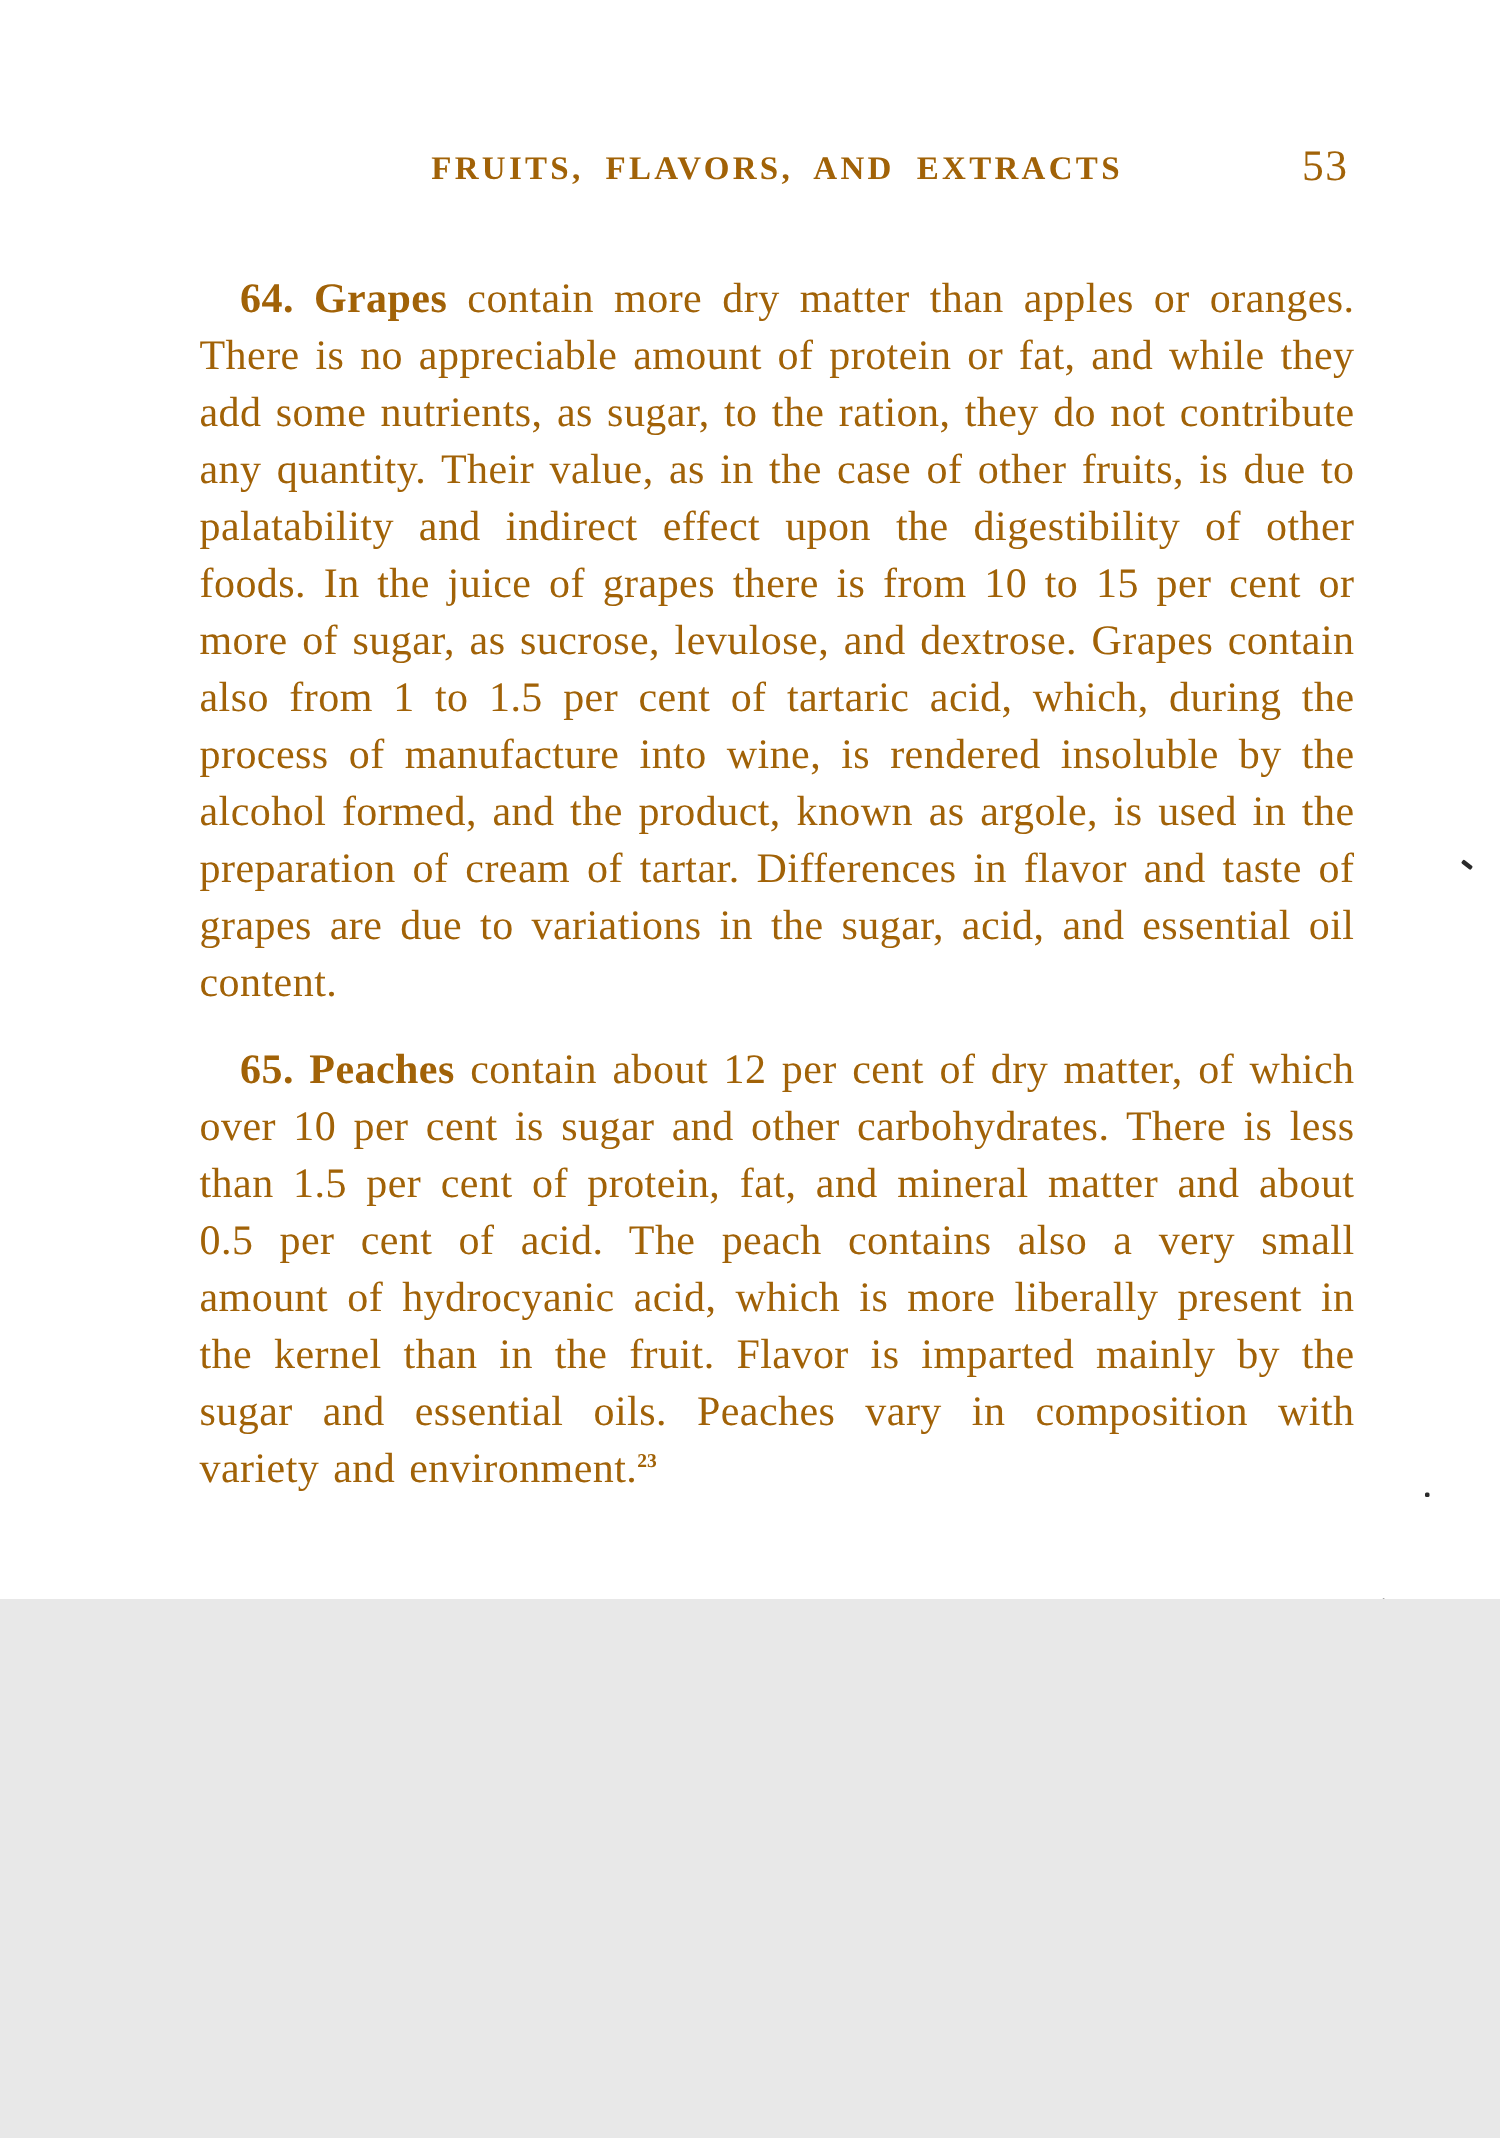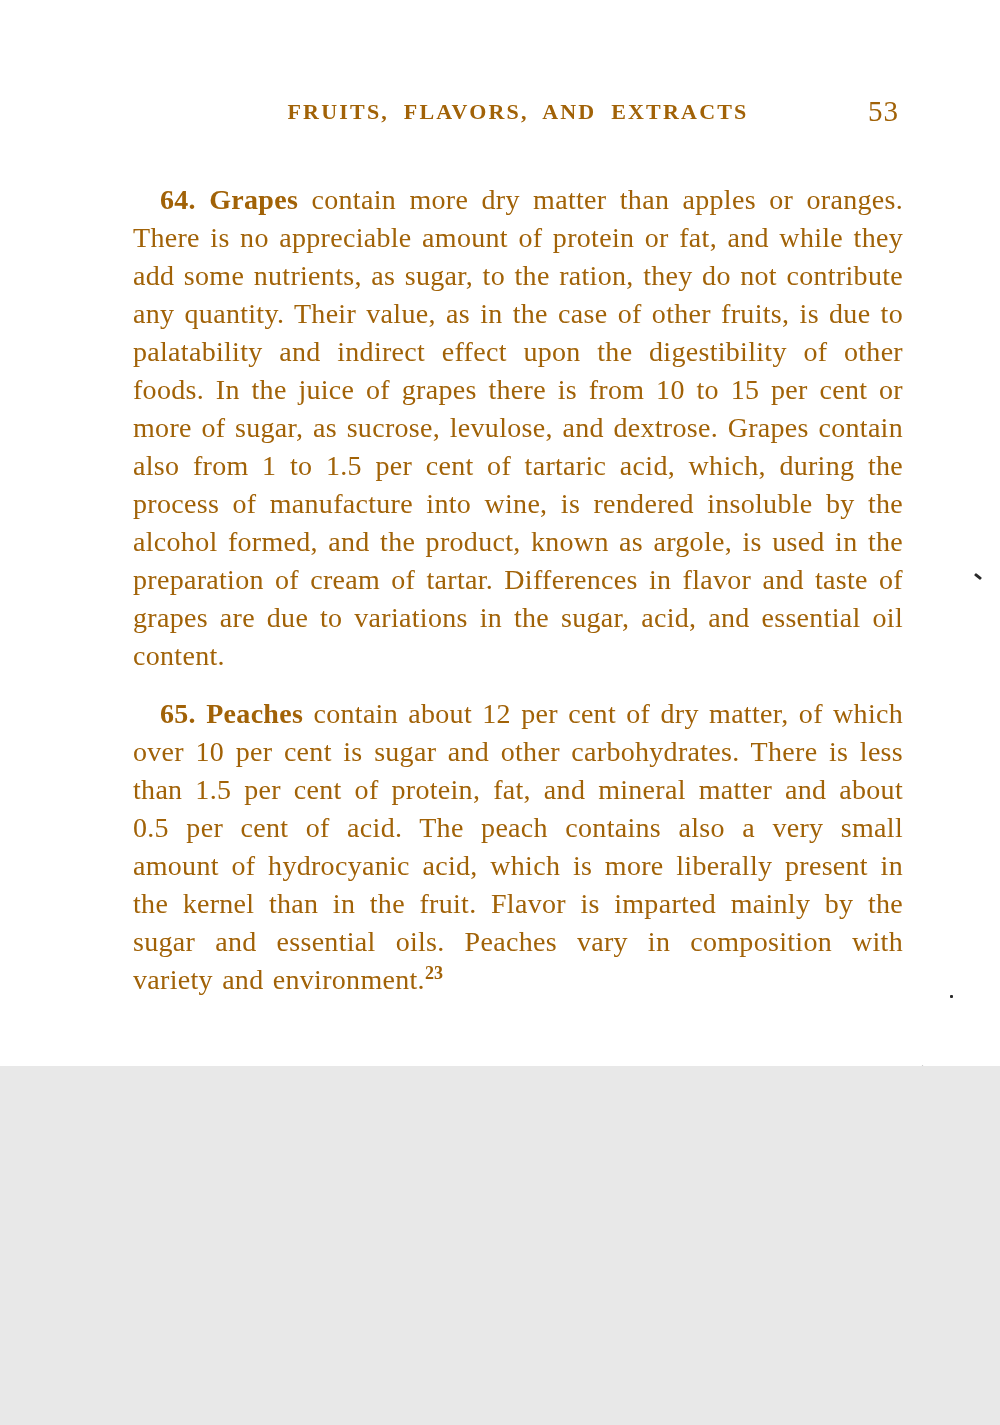--- a/index.html
+++ b/index.html
@@ -55,21 +55,21 @@
     line-height: 38px;
     text-align: justify;
     text-indent: 27px;
     letter-spacing: 0.3px;
     word-spacing: 2px;
   }
   .para-lead {
     font-weight: 700;
   }
   .fn-ref {
-    font-size: 18px;
+    font-size: 13px;
     font-weight: 700;
     vertical-align: super;
     line-height: 0;
     letter-spacing: 0;
   }
   .scan-speck {
     position: absolute;
     background: #2a2a2a;
     border-radius: 1px;
   }

